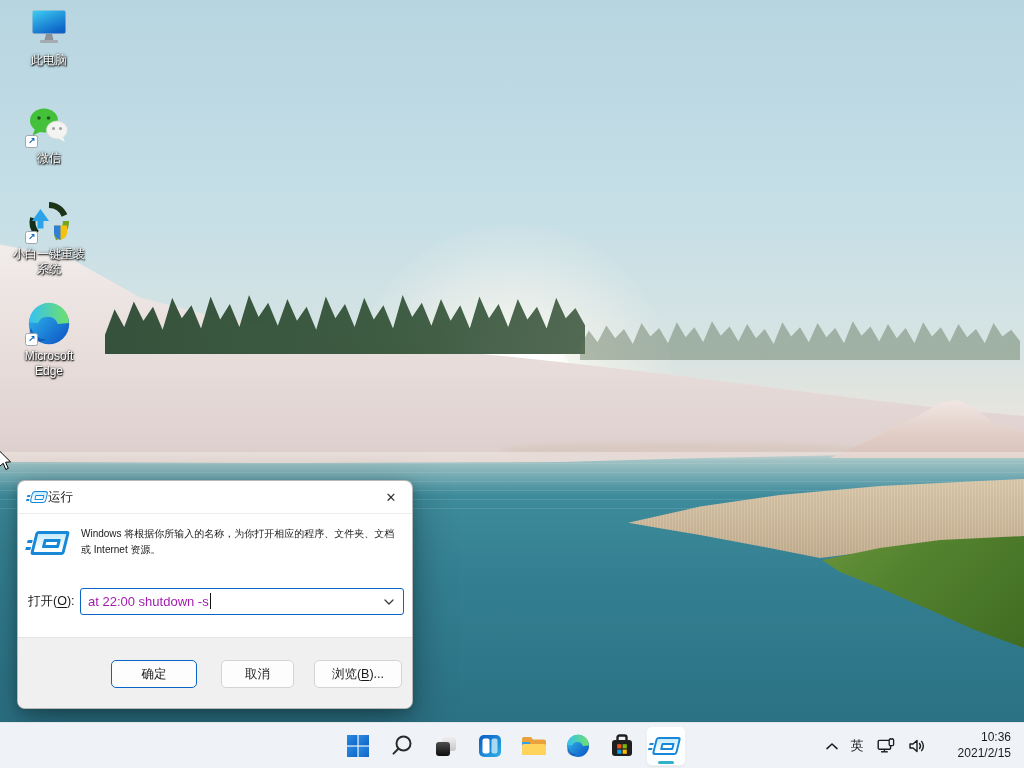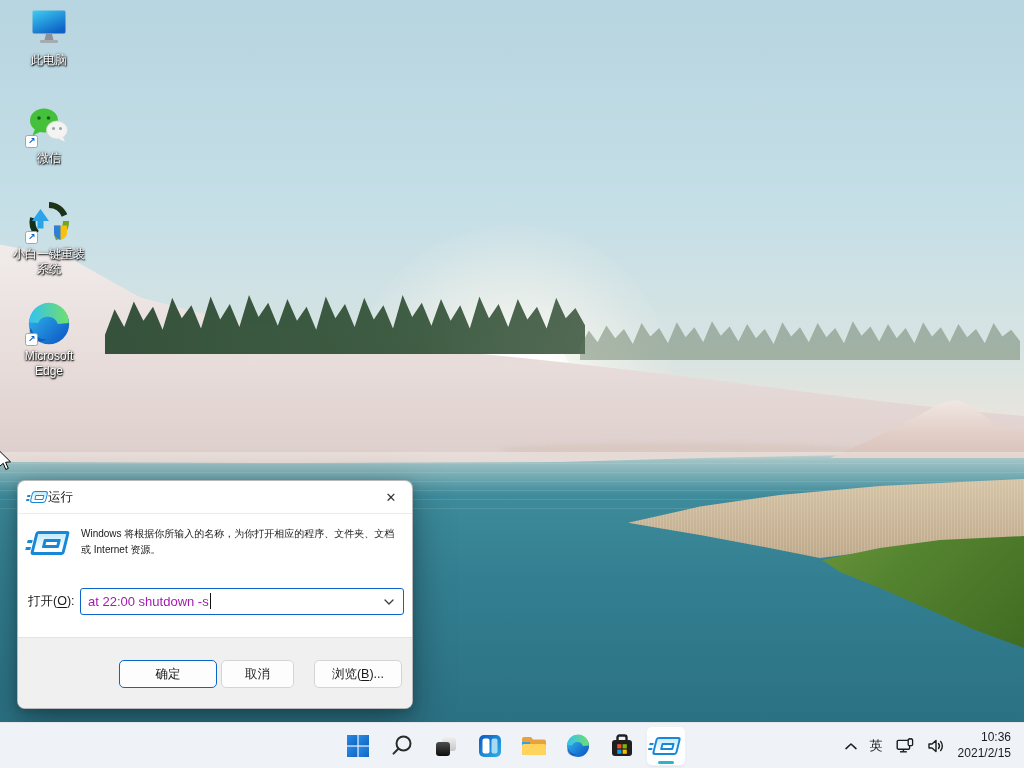--- a/index.html
+++ b/index.html
@@ -83,40 +83,40 @@
   .dlg-open-label { font-size:12.5px; color:#191919; width:52px; flex:none; }
   .combo { position:relative; flex:1; height:27px; border:1.5px solid #0b64c8; border-radius:3px;
     background:#fff; display:flex; align-items:center; padding:0 24px 0 7px; }
   .combo-text { font-size:13px; color:#a21caf; white-space:nowrap; overflow:hidden; }
   .caret { display:inline-block; width:1.5px; height:16px; background:#111; margin-left:1px; vertical-align:-3px; }
   .combo-chevron { position:absolute; right:9px; top:10px; }
   .dlg-footer { position:absolute; left:0; bottom:0; width:100%; height:71px; background:#f0f0f0;
     border-top:1px solid #e4e4e4; }
   .dlg-btn { position:absolute; top:22px; height:28px; font-size:12.5px; color:#1a1a1a; background:#fdfdfd;
     border:1px solid #d4d4d4; border-radius:5px; display:flex; align-items:center; justify-content:center; cursor:default; }
-  .btn-ok { left:101px; width:98px; border:1.5px solid #0b64c8; }
+  .btn-ok { left:93px; width:86px; border:1.5px solid #0b64c8; }
   .btn-cancel { left:203px; width:73px; }
   .btn-browse { left:296px; width:88px; }
   .mn { text-decoration:underline; text-underline-offset:2px; }
 
   
   .taskbar { position:absolute; left:0; top:722px; width:1024px; height:46px; background:#eff3f8;
     border-top:1px solid rgba(0,0,0,.05); }
   .task-center { position:absolute; left:50%; top:3px; transform:translateX(-50%); display:flex; gap:4px; }
   .task-btn { width:40px; height:40px; border-radius:6px; display:flex; align-items:center; justify-content:center;
     position:relative; cursor:default; }
   .task-btn svg { width:24px; height:24px; }
   .task-btn.active { background:rgba(253,254,255,.95); border:1px solid rgba(0,0,0,.05);
     box-shadow:0 1px 2px rgba(0,0,0,.06); }
   .indicator { position:absolute; bottom:1px; left:50%; transform:translateX(-50%); width:16px; height:3px;
     border-radius:2px; background:#2fb3c6; }
   .tray { position:absolute; right:0; top:0; height:46px; display:flex; align-items:center; gap:13px; padding-right:13px; }
   .tray-btn { display:flex; align-items:center; justify-content:center; cursor:default; }
   .tray-ime { font-size:13px; color:#1a1a1a; }
-  .tray-clock { text-align:right; font-size:12px; color:#1b1b1b; line-height:1.3; }
+  .tray-clock { text-align:right; font-size:12px; color:#1b1b1b; line-height:1.3;margin-left:19px; }
 
   .cursor { position:absolute; left:-2px; top:450px; z-index:50; }
 </style>
 </head>
 <body>
 
 <svg width="0" height="0" style="position:absolute" aria-hidden="true">
   <defs>
     <linearGradient id="gStart" x1="0" y1="0" x2="1" y2="1">
       <stop offset="0" stop-color="#2b8be6"></stop>

